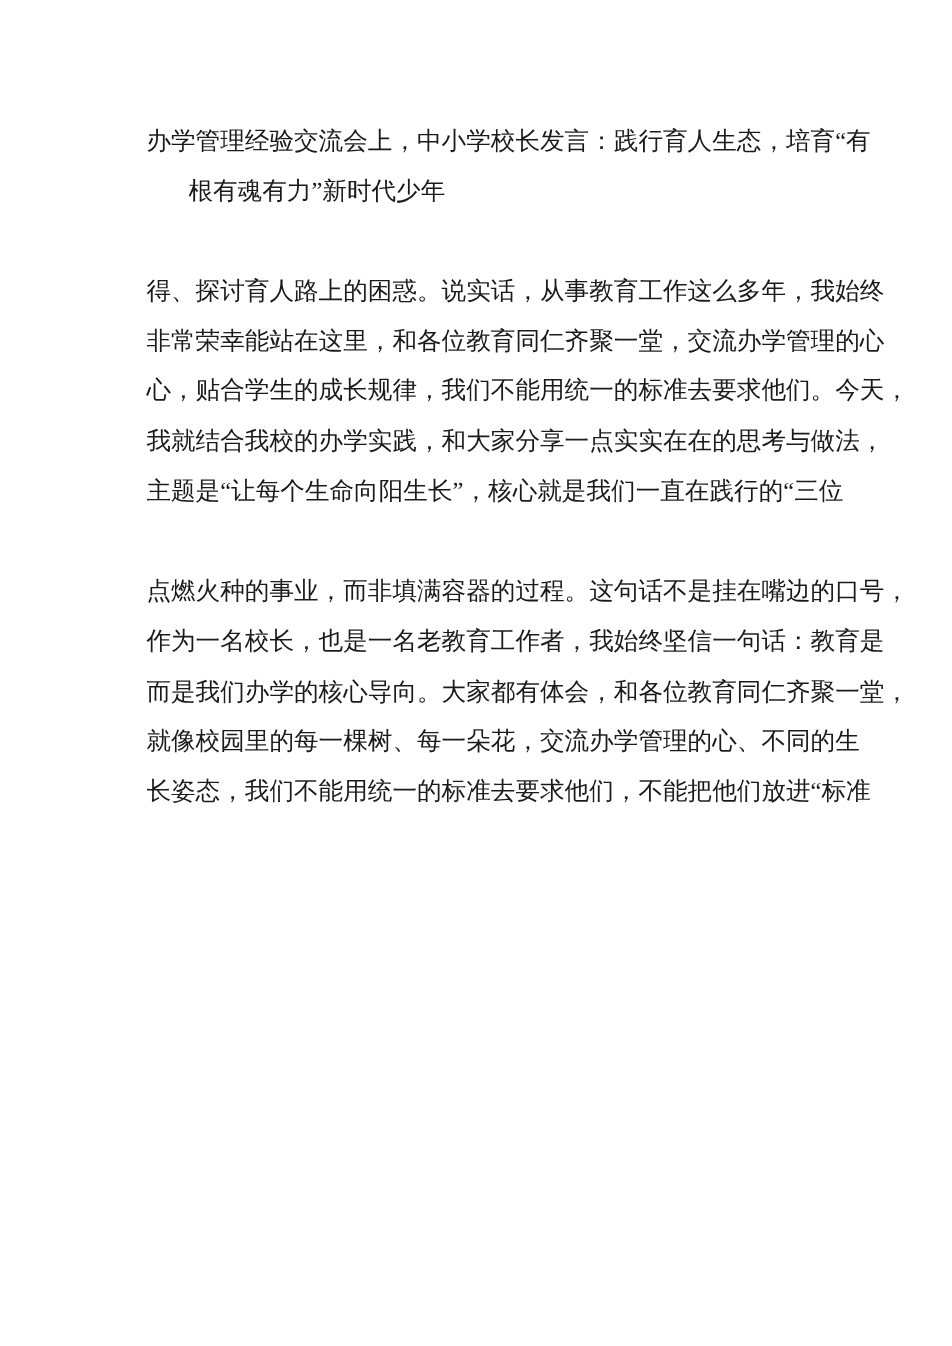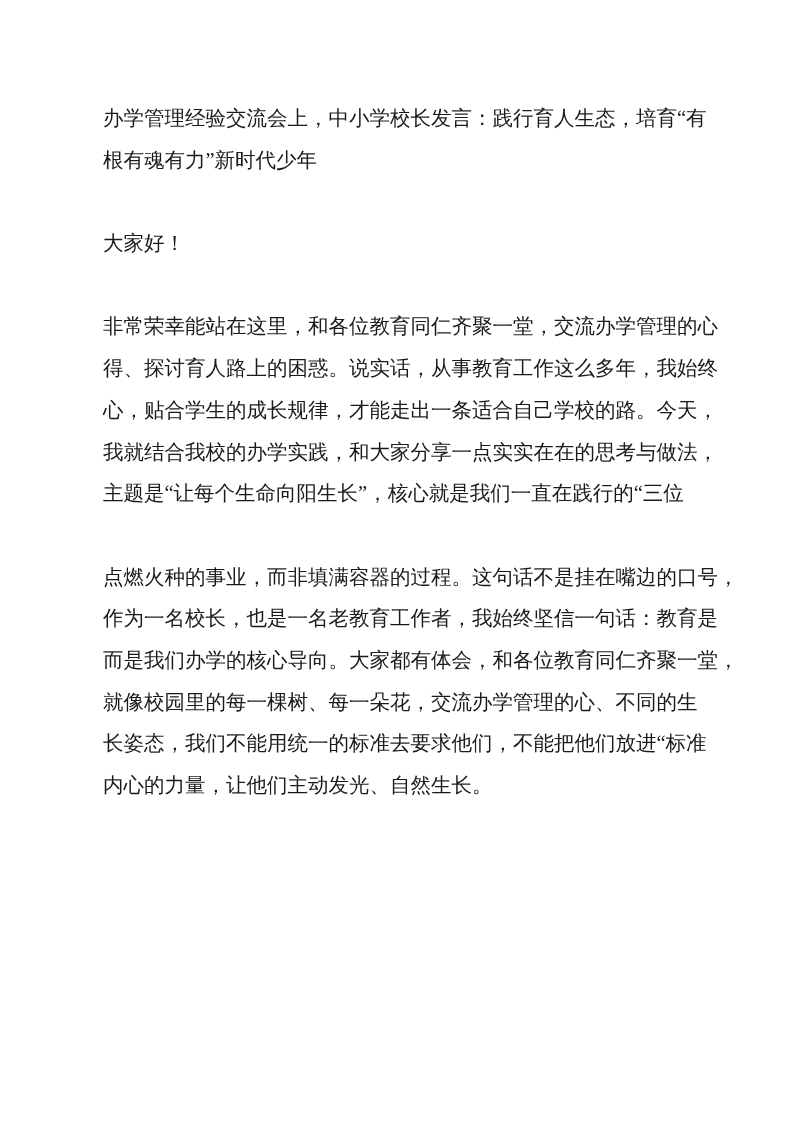--- a/index.html
+++ b/index.html
@@ -10,66 +10,63 @@
   body {
     width: 793px;
     height: 1122px;
     position: relative;
     overflow: hidden;
     font-family: "Liberation Serif", "DejaVu Serif", serif;
     color: #1a1a1a;
   }
   .page {
     position: absolute;
-    left: 103px;
+    left: 122px;
     top: 98px;
     width: 554px;
   }
   .para {
     margin: 0 0 41.7px 0;
   }
   .line {
     display: block;
     height: 41.7px;
     line-height: 41.7px;
     font-size: 20.5px;
     white-space: nowrap;
     text-align: justify;
     text-align-last: justify;
     overflow: visible;
   }
   .line.last {
     text-align-last: left;
+    margin-left: 35px;
   }
 </style>
 </head>
 <body>
 
 <div class="page">
 
   <div class="para">
     <span class="line">办学管理经验交流会上，中小学校长发言：践行育人生态，培育“有</span>
     <span class="line last">根有魂有力”新时代少年</span>
   </div>
 
 
-  <div class="para">
-    <span class="line last">大家好！</span>
-  </div>
 
   <div class="para">
+    <span class="line">得、探讨育人路上的困惑。说实话，从事教育工作这么多年，我始终</span>
     <span class="line">非常荣幸能站在这里，和各位教育同仁齐聚一堂，交流办学管理的心</span>
-    <span class="line">得、探讨育人路上的困惑。说实话，从事教育工作这么多年，我始终</span>
-    <span class="line">心，贴合学生的成长规律，才能走出一条适合自己学校的路。今天，</span>
+    <span class="line">心，贴合学生的成长规律，我们不能用统一的标准去要求他们。今天，</span>
     <span class="line">我就结合我校的办学实践，和大家分享一点实实在在的思考与做法，</span>
     <span class="line">主题是“让每个生命向阳生长”，核心就是我们一直在践行的“三位</span>
   </div>
 
   <div class="para">
     <span class="line">点燃火种的事业，而非填满容器的过程。这句话不是挂在嘴边的口号，</span>
     <span class="line">作为一名校长，也是一名老教育工作者，我始终坚信一句话：教育是</span>
     <span class="line">而是我们办学的核心导向。大家都有体会，和各位教育同仁齐聚一堂，</span>
     <span class="line">就像校园里的每一棵树、每一朵花，交流办学管理的心、不同的生</span>
     <span class="line">长姿态，我们不能用统一的标准去要求他们，不能把他们放进“标准</span>
-    <span class="line last">内心的力量，让他们主动发光、自然生长。</span>
   </div>
 
 </div>
 
 </body></html>

